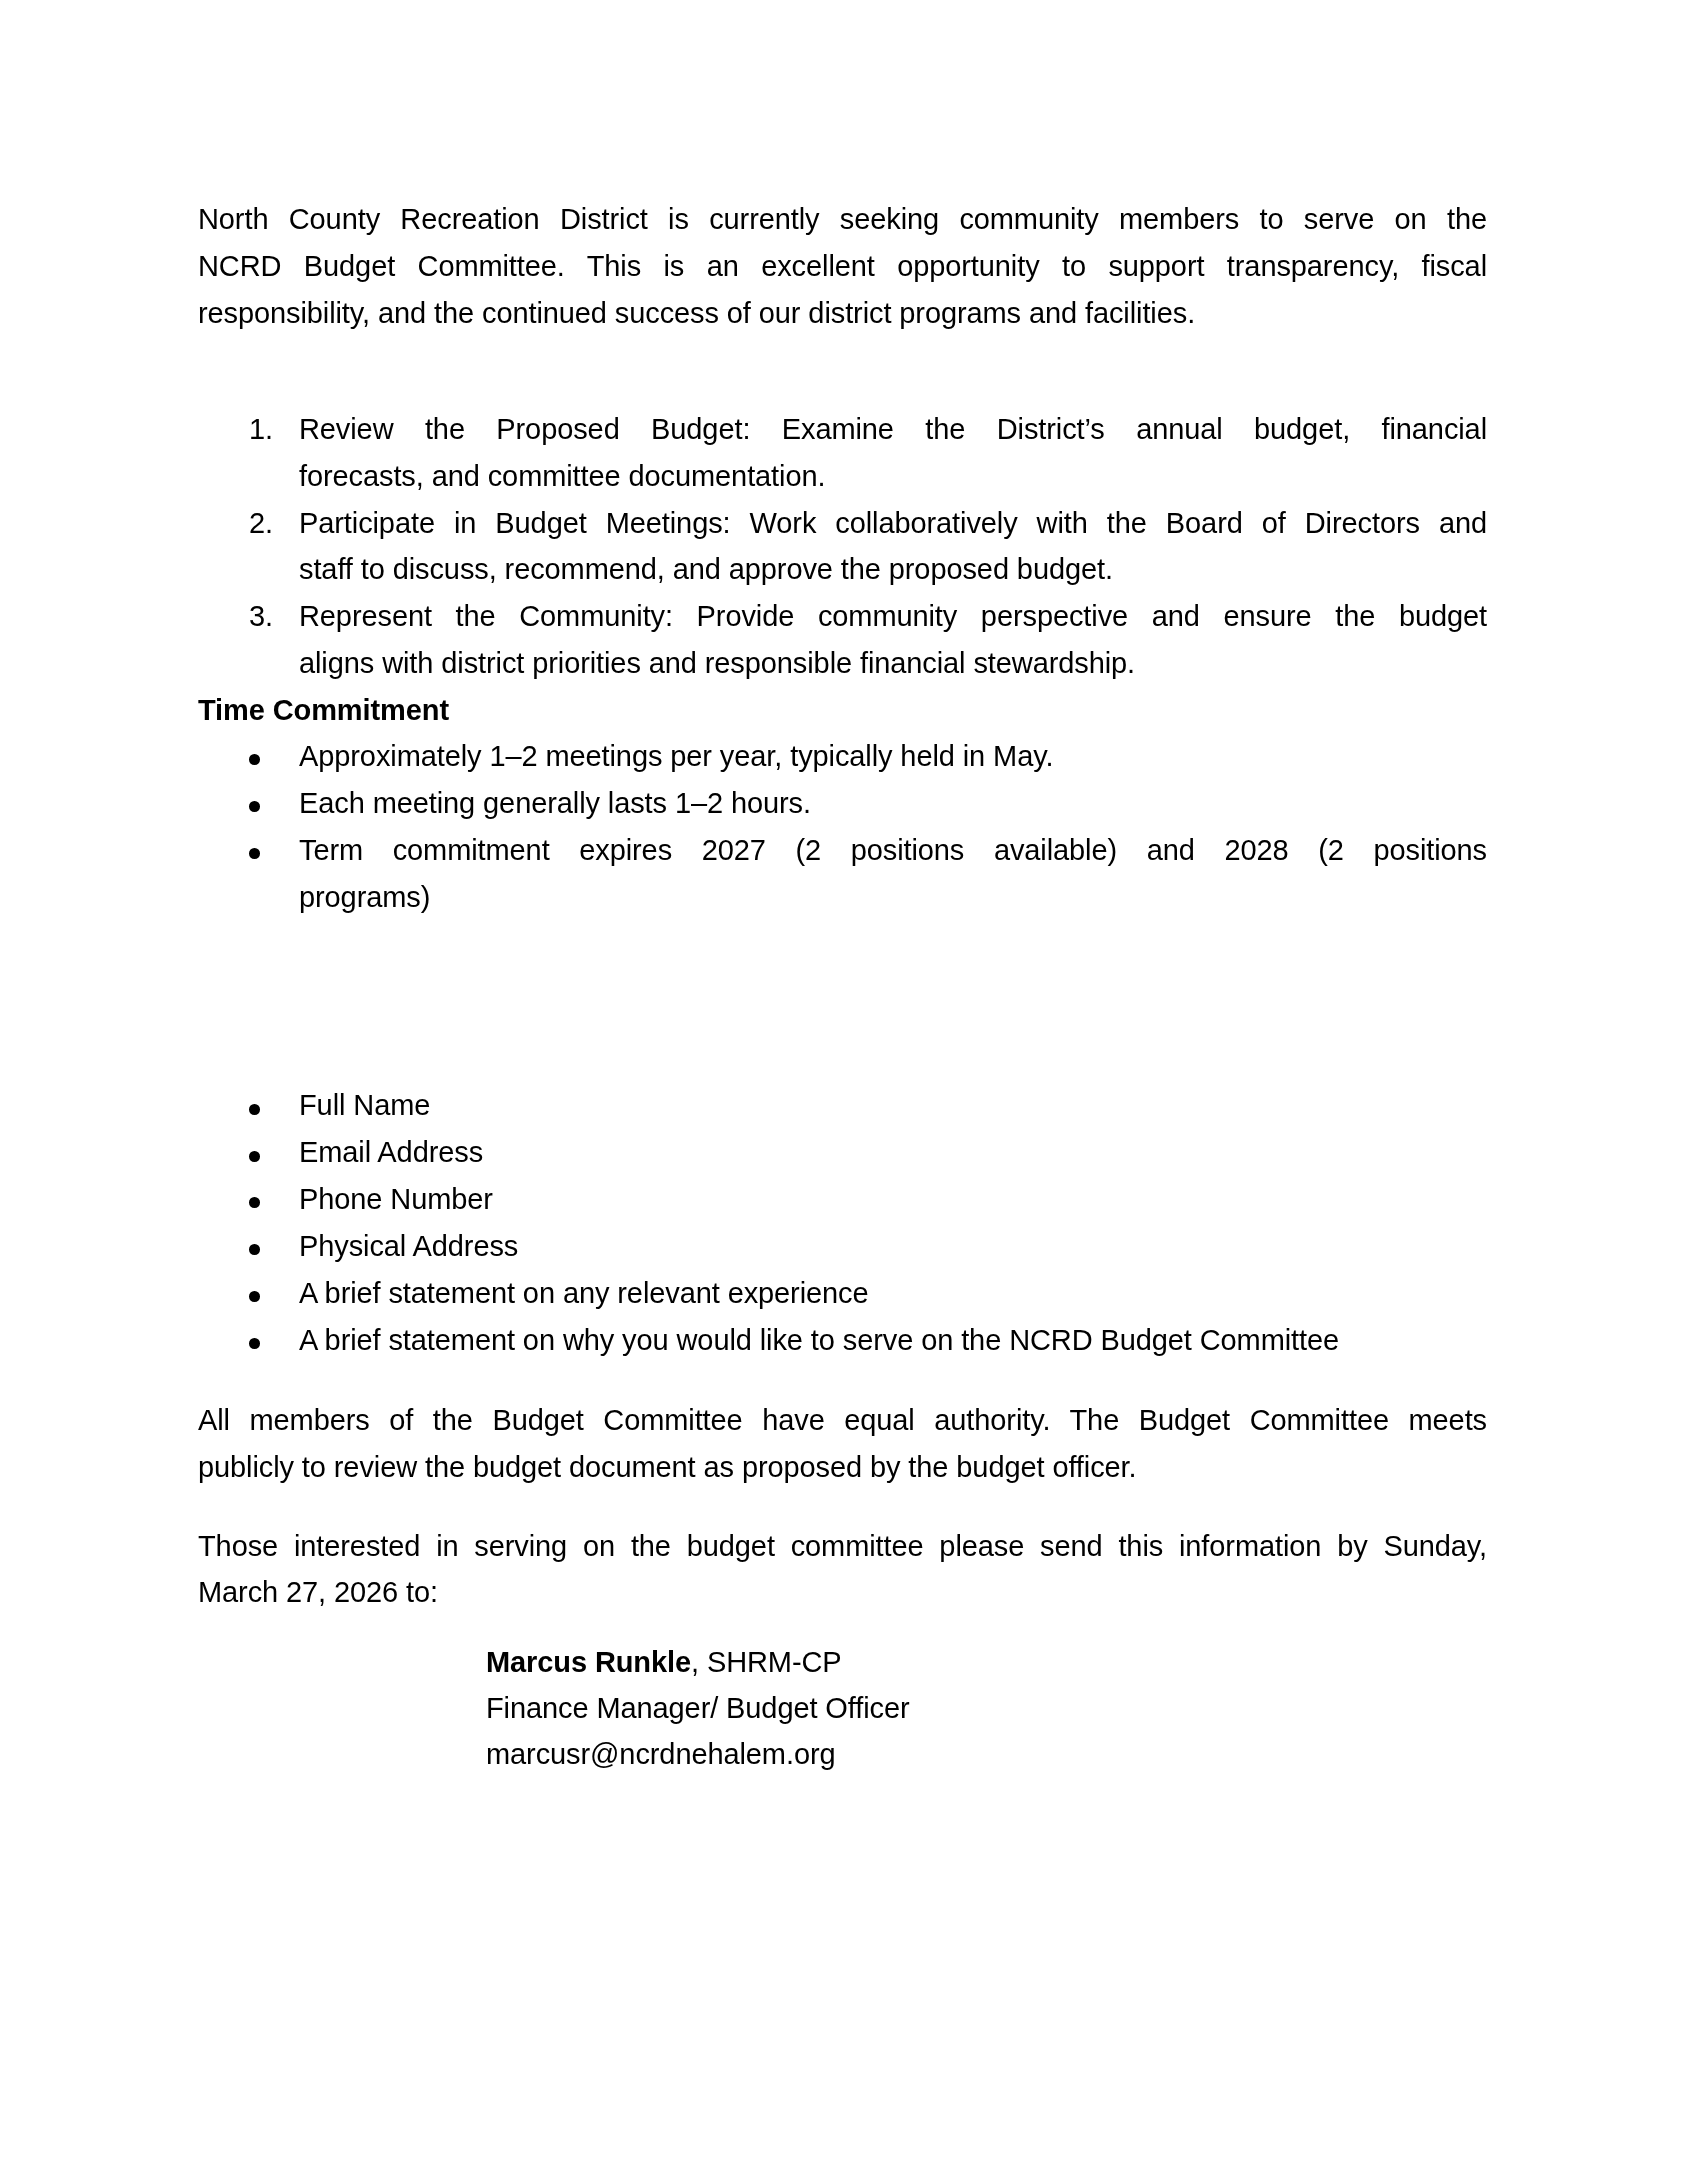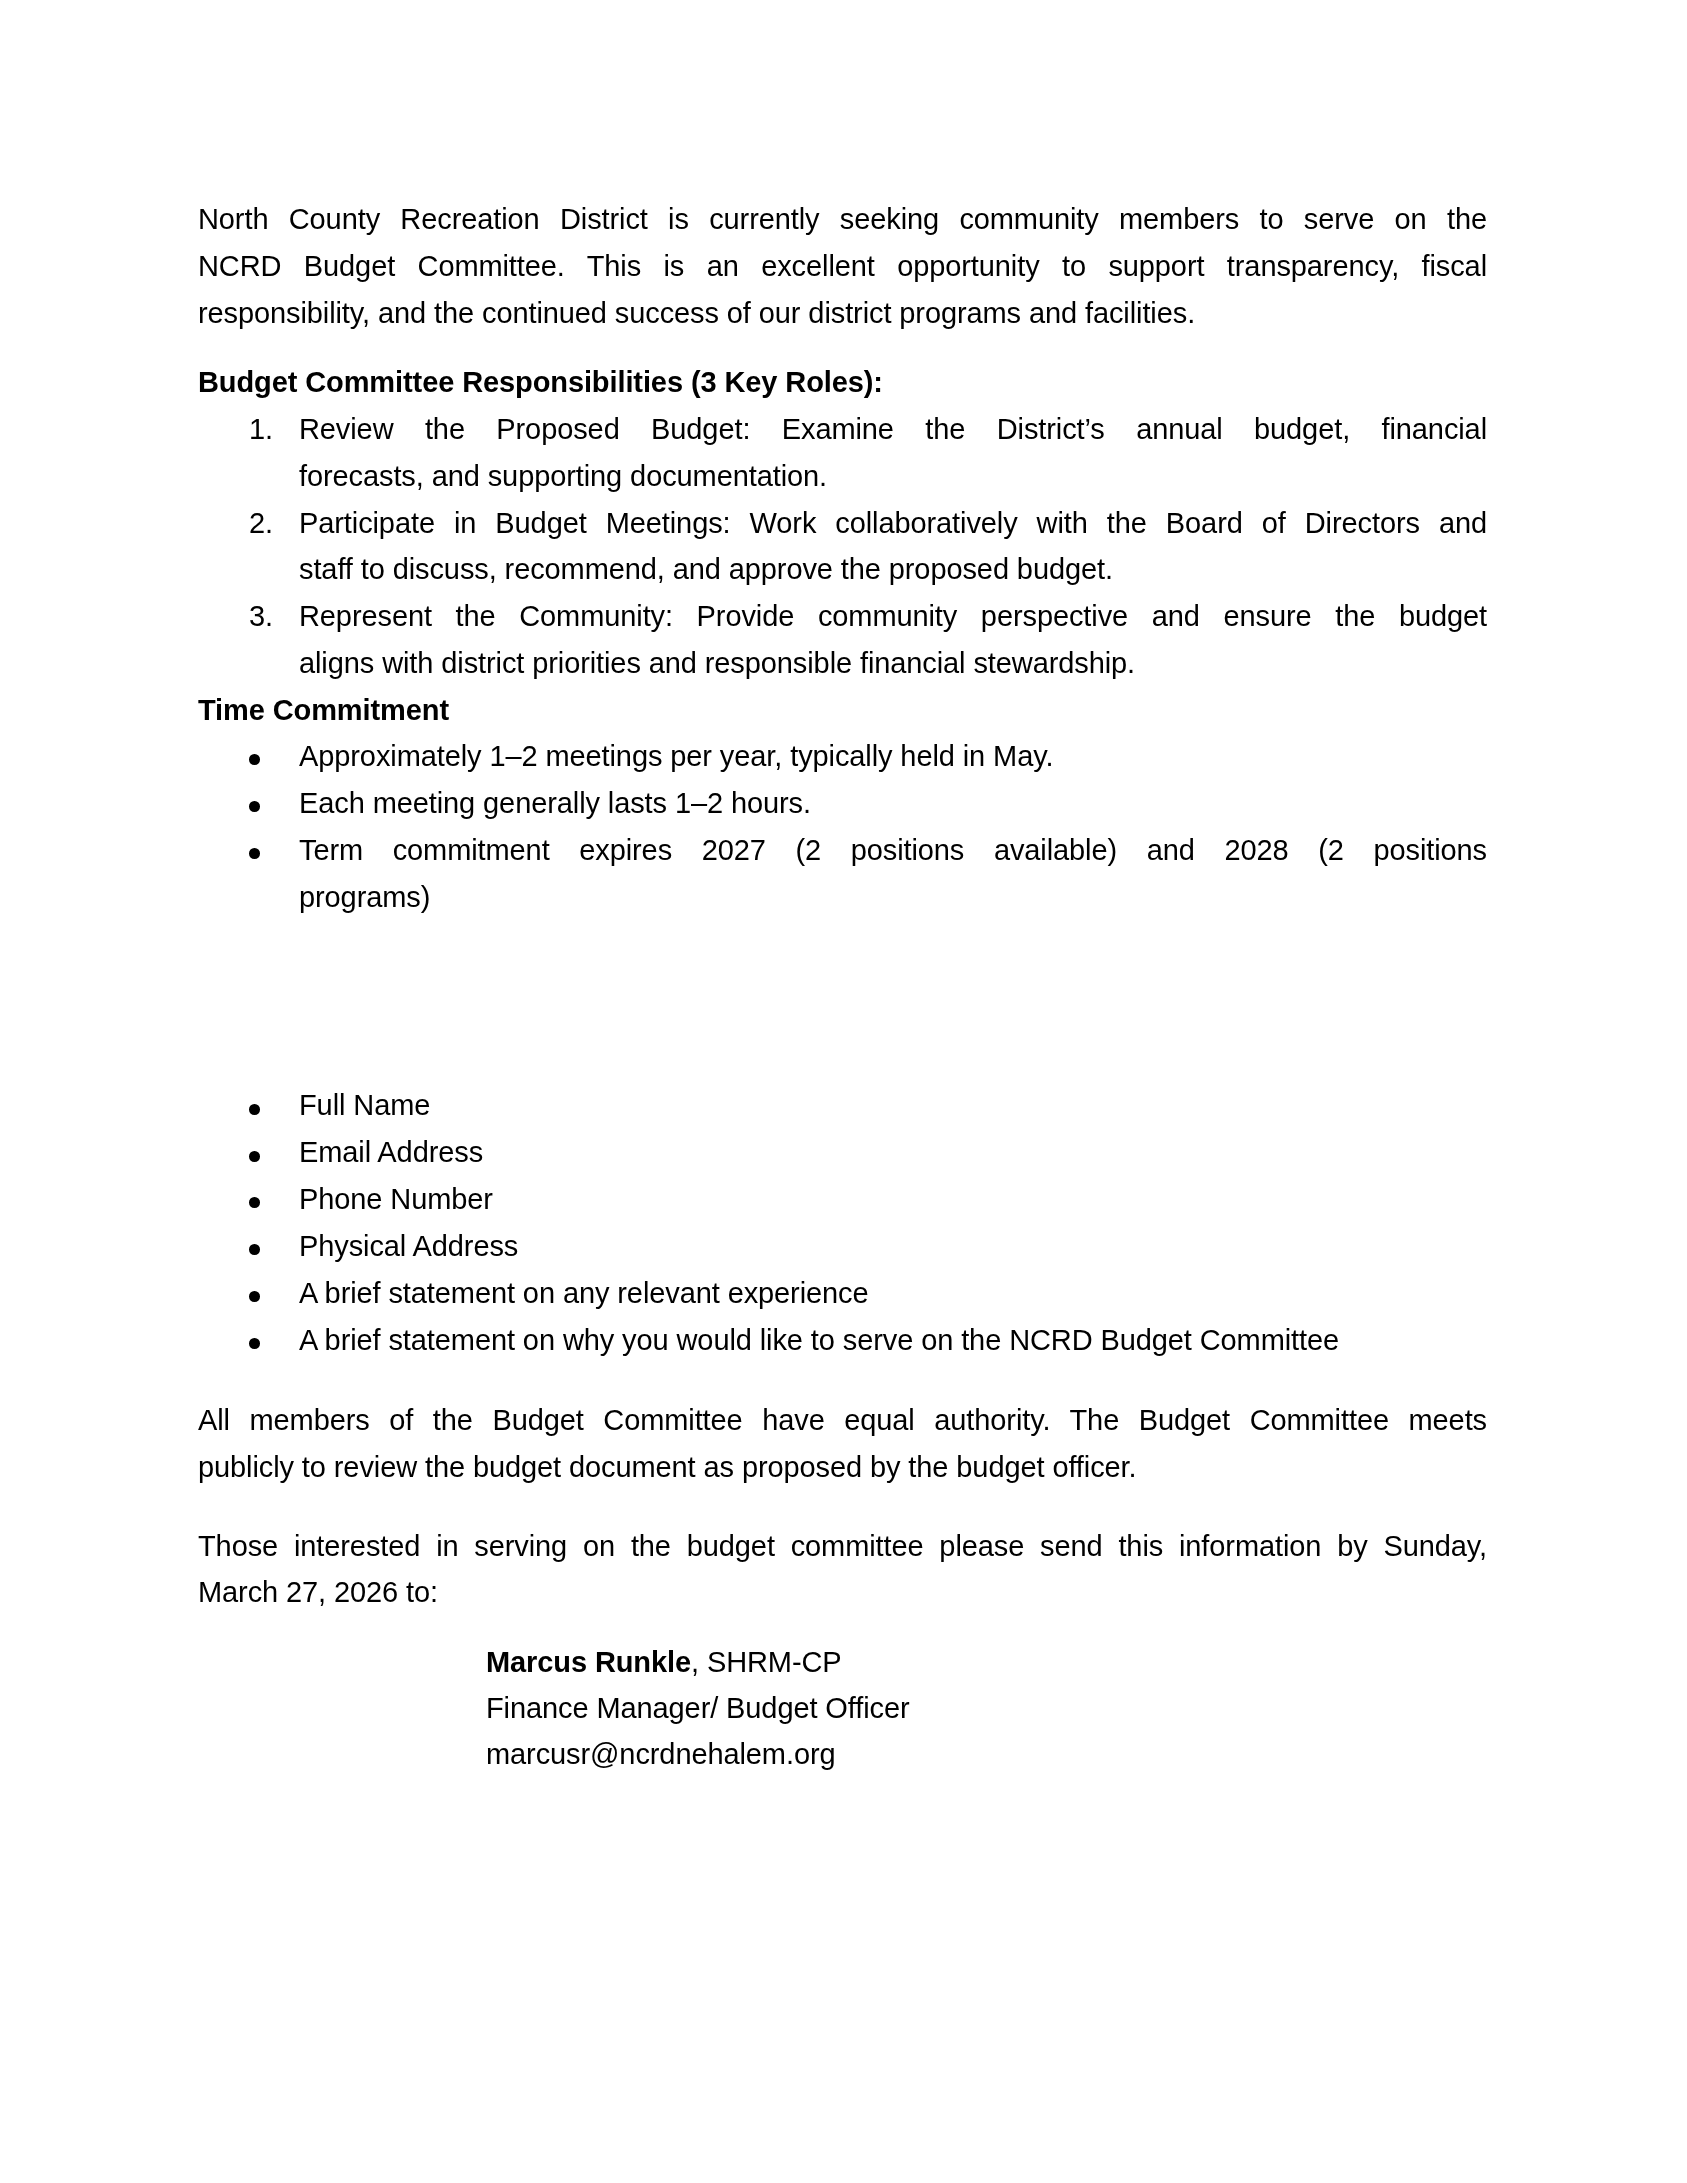--- a/index.html
+++ b/index.html
@@ -29,27 +29,26 @@
 <body>
 
 <div class="page">
 
   <div>
     <div class="ln full just" style="top:196px">North County Recreation District is currently seeking community members to serve on the</div>
     <div class="ln full just" style="top:243px">NCRD Budget Committee. This is an excellent opportunity to support transparency, fiscal</div>
     <div class="ln full" style="top:290px">responsibility, and the continued success of our district programs and facilities.</div>
   </div>
 
-  <div class="ln full b" style="top:359px">Budget Committee Responsibilities (3 Key Roles):</div>
 
   <div>
     <div>
       <div class="marker num" style="top:406px">1.</div>
       <div class="ln ind just" style="top:406px">Review the Proposed Budget: Examine the District’s annual budget, financial</div>
-      <div class="ln ind" style="top:453px">forecasts, and supporting documentation.</div>
+      <div class="ln ind" style="top:453px">forecasts, and committee documentation.</div>
     </div>
     <div>
       <div class="marker num" style="top:500px">2.</div>
       <div class="ln ind just" style="top:500px">Participate in Budget Meetings: Work collaboratively with the Board of Directors and</div>
       <div class="ln ind" style="top:546px">staff to discuss, recommend, and approve the proposed budget.</div>
     </div>
     <div>
       <div class="marker num" style="top:593px">3.</div>
       <div class="ln ind just" style="top:593px">Represent the Community: Provide community perspective and ensure the budget</div>
       <div class="ln ind" style="top:640px">aligns with district priorities and responsible financial stewardship.</div>

